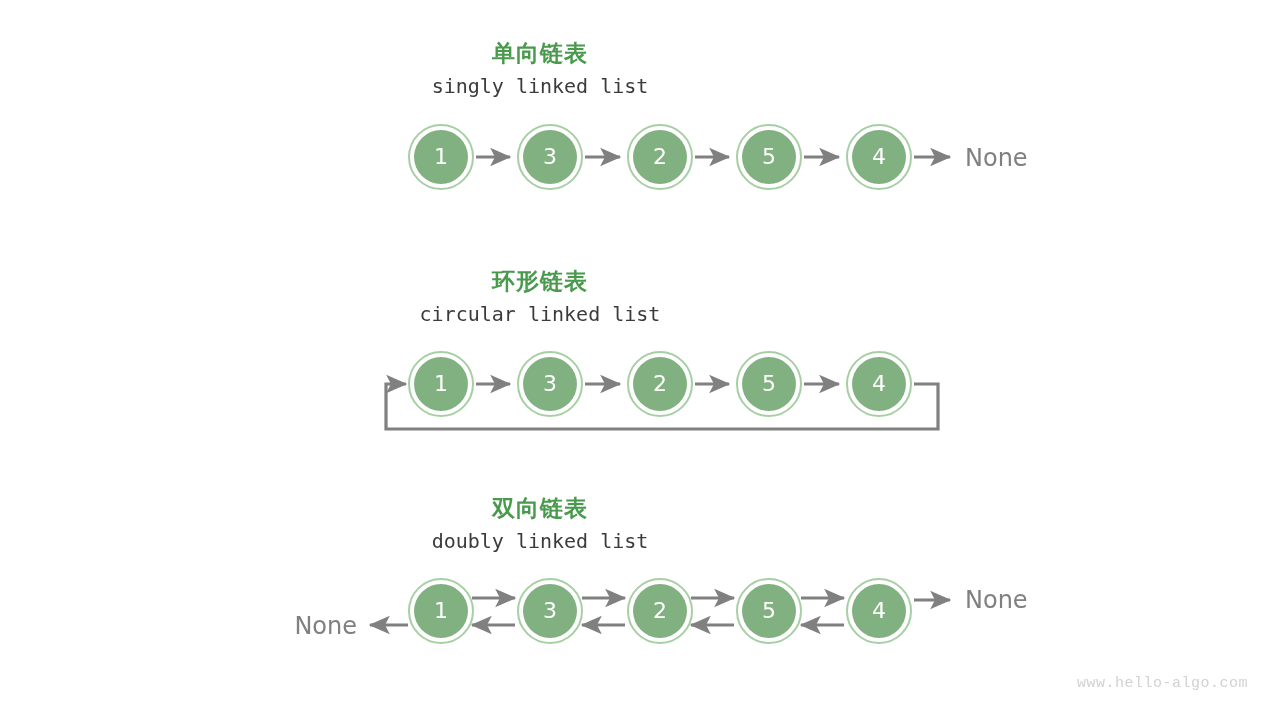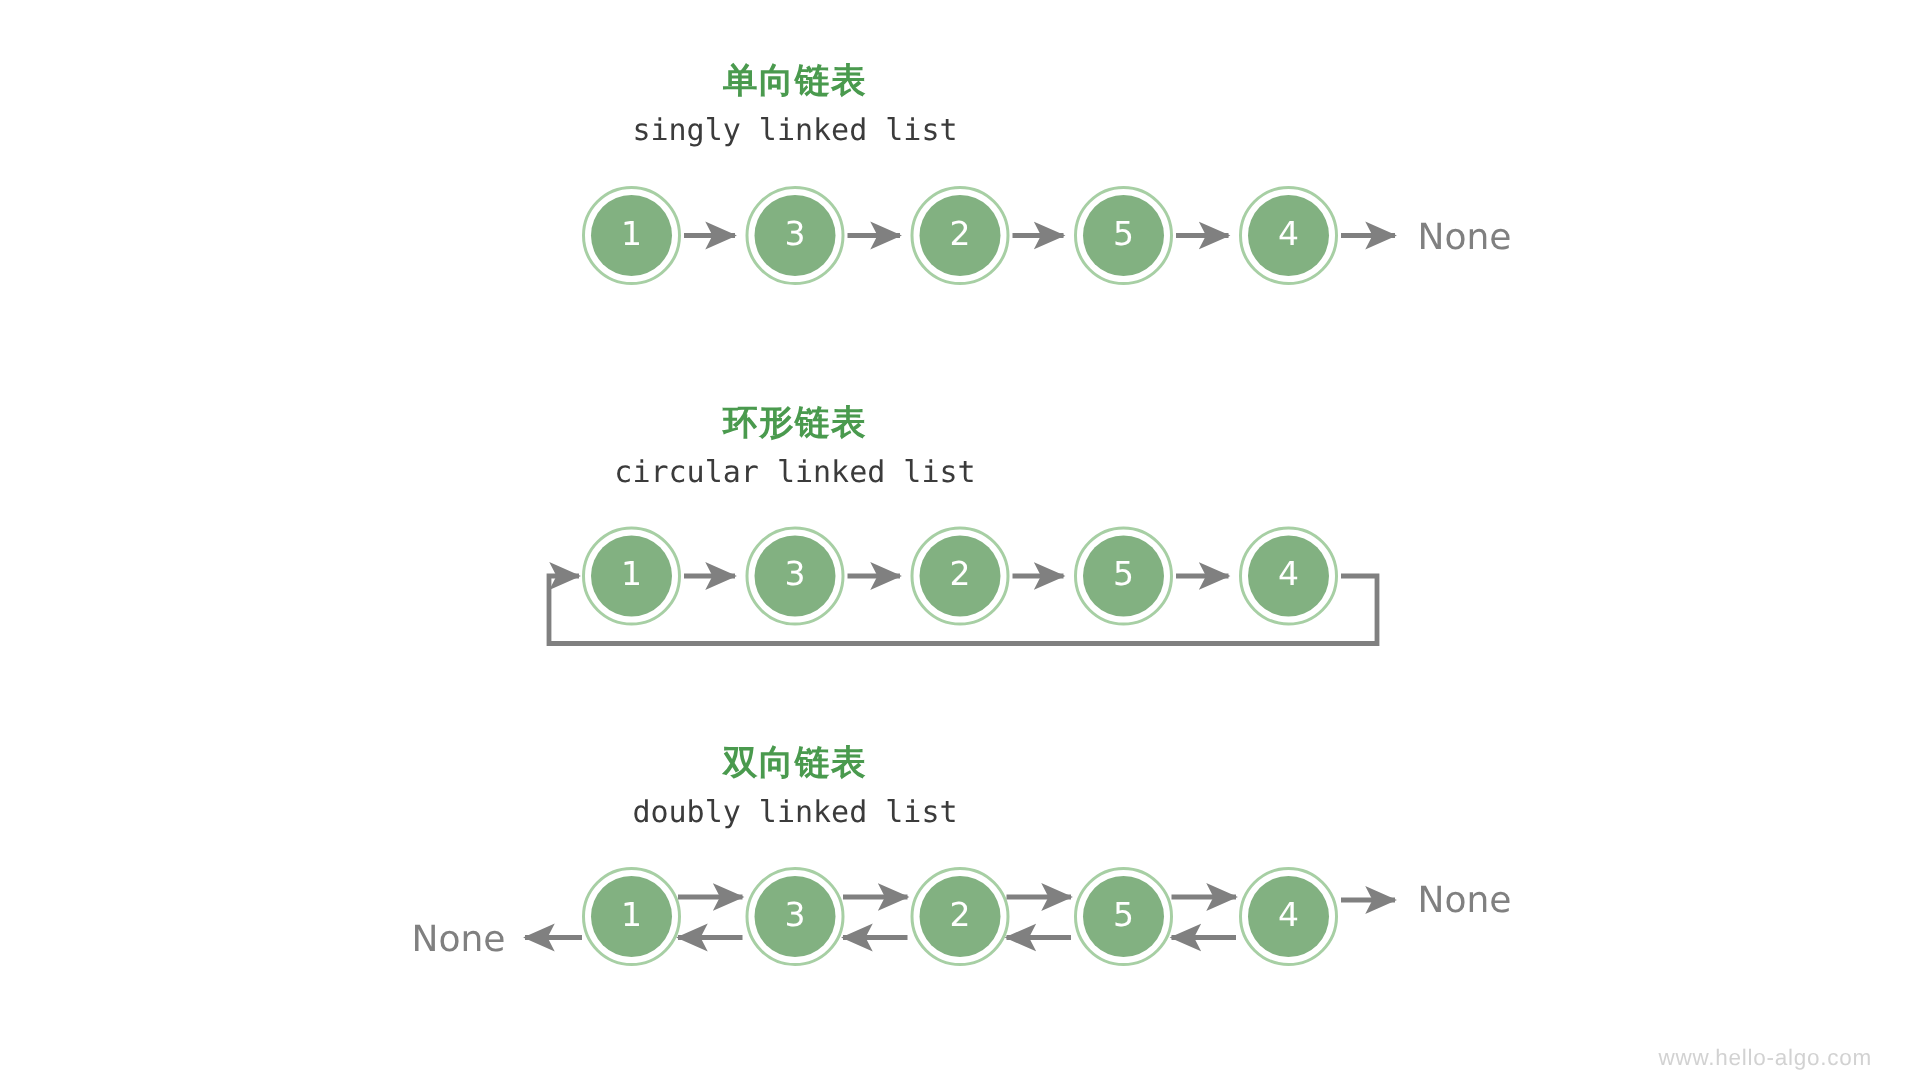--- a/index.html
+++ b/index.html
@@ -11,20 +11,21 @@
     width: 1280px;
     height: 720px;
     position: relative;
     overflow: hidden;
     font-family: "DejaVu Sans", sans-serif;
   }
 
   .canvas {
     position: absolute;
     inset: 0;
+    margin-left: 20px;
   }
 
   
   .section-title {
     position: absolute;
     width: 100%;
     left: 0;
     text-align: center;
     font-family: "DejaVu Sans", sans-serif;
     font-weight: bold;
@@ -105,22 +106,22 @@
     stroke-width: 3.2;
     fill: none;
     stroke-linejoin: miter;
   }
   .arrow-head { fill: #808080; }
 
   
   .watermark {
     position: absolute;
     right: 32px;
-    bottom: 6px;
-    font-family: Liberation Sans, sans-serif;
+    bottom: 28px;
+    font-family: Liberation Mono, monospace;
     font-size: 15px;
     color: #d2d2d2;
     letter-spacing: 0.5px;
   }
 </style>
 </head>
 <body>
 
 <div class="canvas">
 

